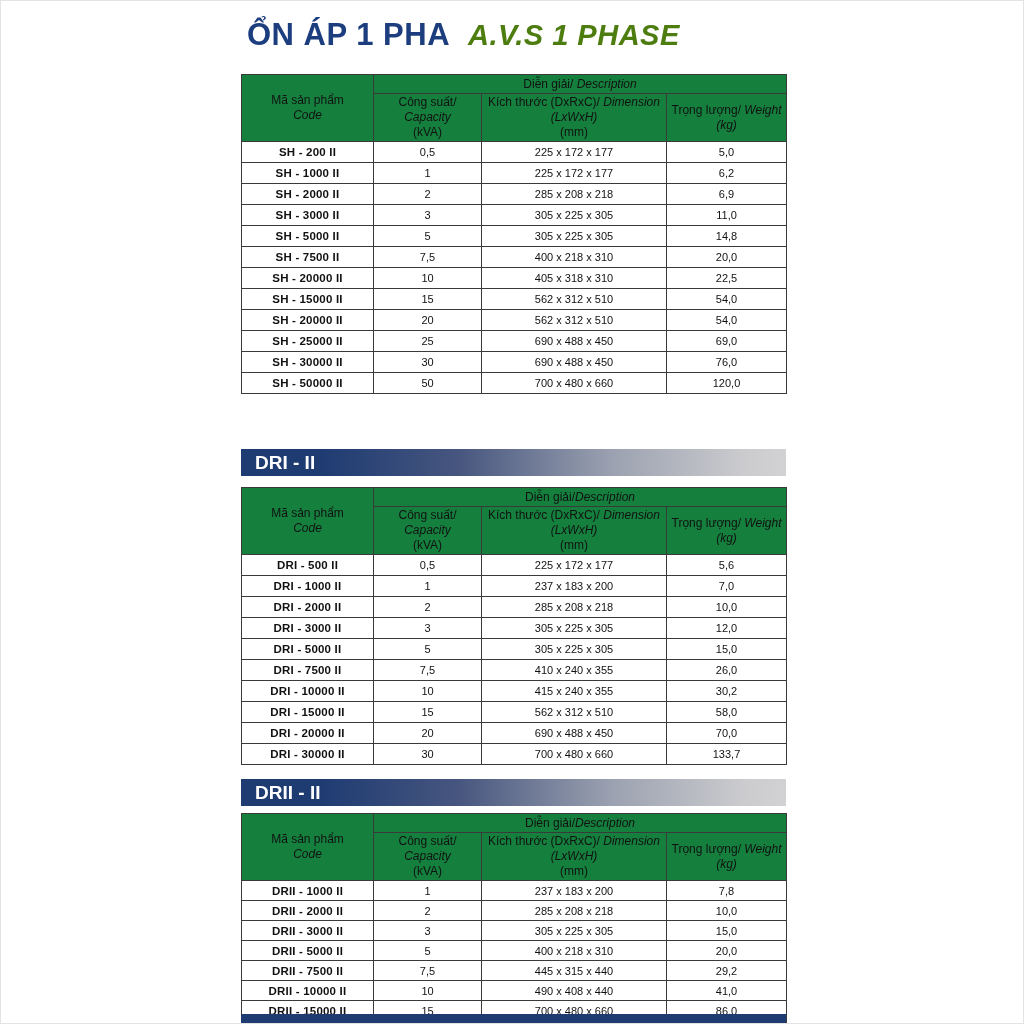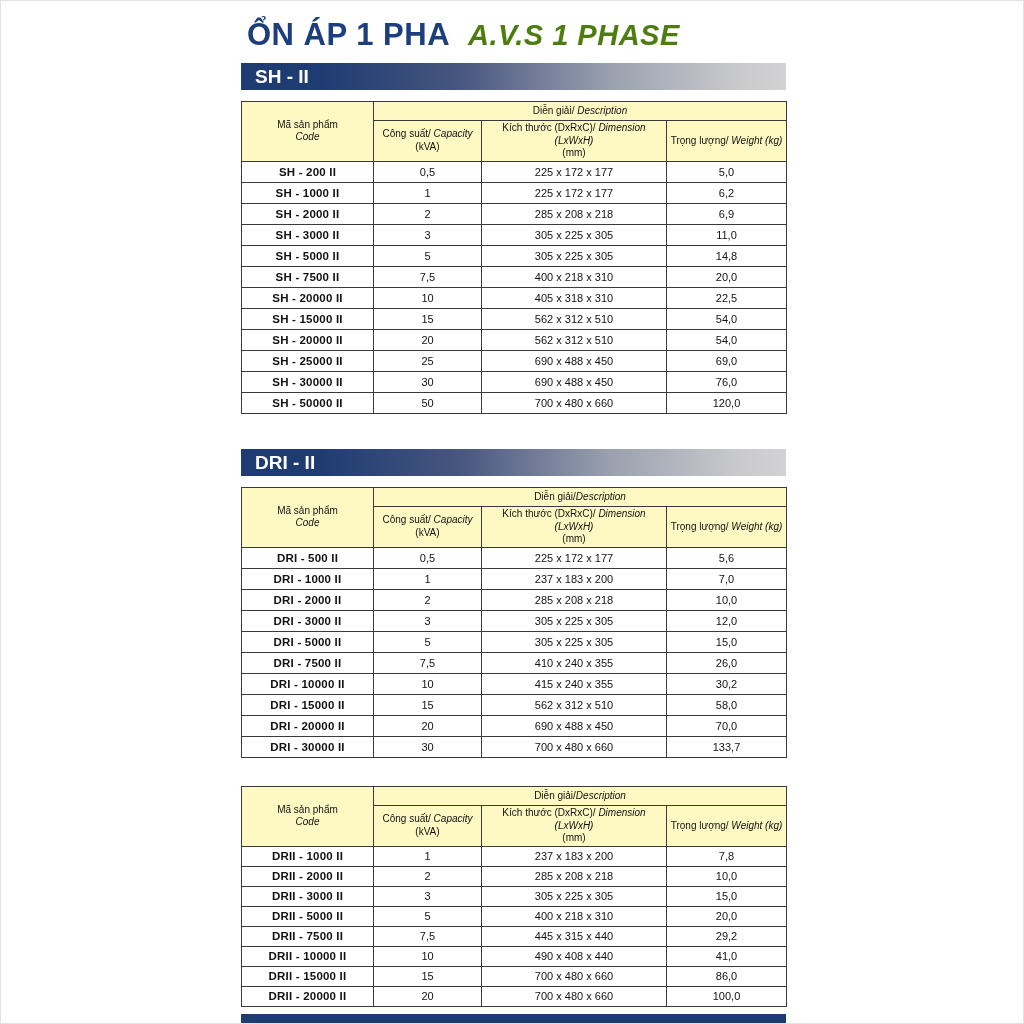--- a/index.html
+++ b/index.html
@@ -10,44 +10,41 @@
   .title-en{font-size:29px;font-style:italic;font-weight:bold;color:#4d7c0f;letter-spacing:.5px;}
   .section{position:absolute;left:240px;width:545px;}
   #section-sh{top:62px;}
   #section-dri{top:448px;}
   #section-drii{top:778px;}
   .section-bar{height:27px;line-height:27px;padding-left:14px;color:#fff;font-weight:bold;font-size:19px;
     background:linear-gradient(90deg,#1f3c72 0%,#1f3c72 15%,#47567f 40%,#9ba1b0 68%,#cbcbce 92%,#d2d2d4 100%);}
   .spec-table{margin-top:11px;border-collapse:collapse;width:100%;table-layout:fixed;}
   #section-drii .spec-table{margin-top:7px;}
   .spec-table th,.spec-table td{border:1px solid #3a3a3a;text-align:center;vertical-align:middle;color:#111;}
-  .spec-table th{font-weight:normal;font-size:10px;line-height:1.25;padding:1px 2px;background:#fef9c3;}
+  .spec-table th{font-weight:normal;font-size:12px;line-height:1.25;padding:1px 2px;background:#15803d;}
   .desc-row th{height:16px;}
   .sub-row th{height:30px;}
   .spec-table td{font-size:11px;height:20px;padding:0 3px;background:#fff;}
   #section-drii .spec-table td{height:19px;}
   td.code{font-weight:bold;font-size:11.5px;letter-spacing:.2px;}
   .it{font-style:italic;}
   .footer-bar{position:absolute;left:240px;bottom:0;width:545px;height:9px;background:#1f3c72;}
   col.c-code{width:132px;} col.c-cap{width:108px;} col.c-dim{width:185px;} col.c-wt{width:120px;}
 </style>
 </head>
 <body>
 
 <div class="page">
 
   <header class="page-title">
     <span class="title-vi">ỔN ÁP 1 PHA</span>
     <span class="title-en">A.V.S 1 PHASE</span>
   </header>
 
   <section class="section" id="section-sh">
-    <div class="section-bar">
-      <span>SH - II</span>
-    </div>
     <table class="spec-table">
       <colgroup>
           <col class="c-code">
           <col class="c-cap">
           <col class="c-dim">
           <col class="c-wt">
         </colgroup>
       <thead>
         <tr class="desc-row">
           <th rowspan="2">
@@ -243,20 +240,23 @@
             <td class="code">DRI - 30000 II</td>
             <td>30</td>
             <td>700 x 480 x 660</td>
             <td>133,7</td>
           </tr>
         </tbody>
     </table>
   </section>
 
   <section class="section" id="section-drii">
+    <div class="section-bar">
+      <span>DRII - II</span>
+    </div>
     <table class="spec-table">
       <colgroup>
           <col class="c-code">
           <col class="c-cap">
           <col class="c-dim">
           <col class="c-wt">
         </colgroup>
       <thead>
         <tr class="desc-row">
           <th rowspan="2">

